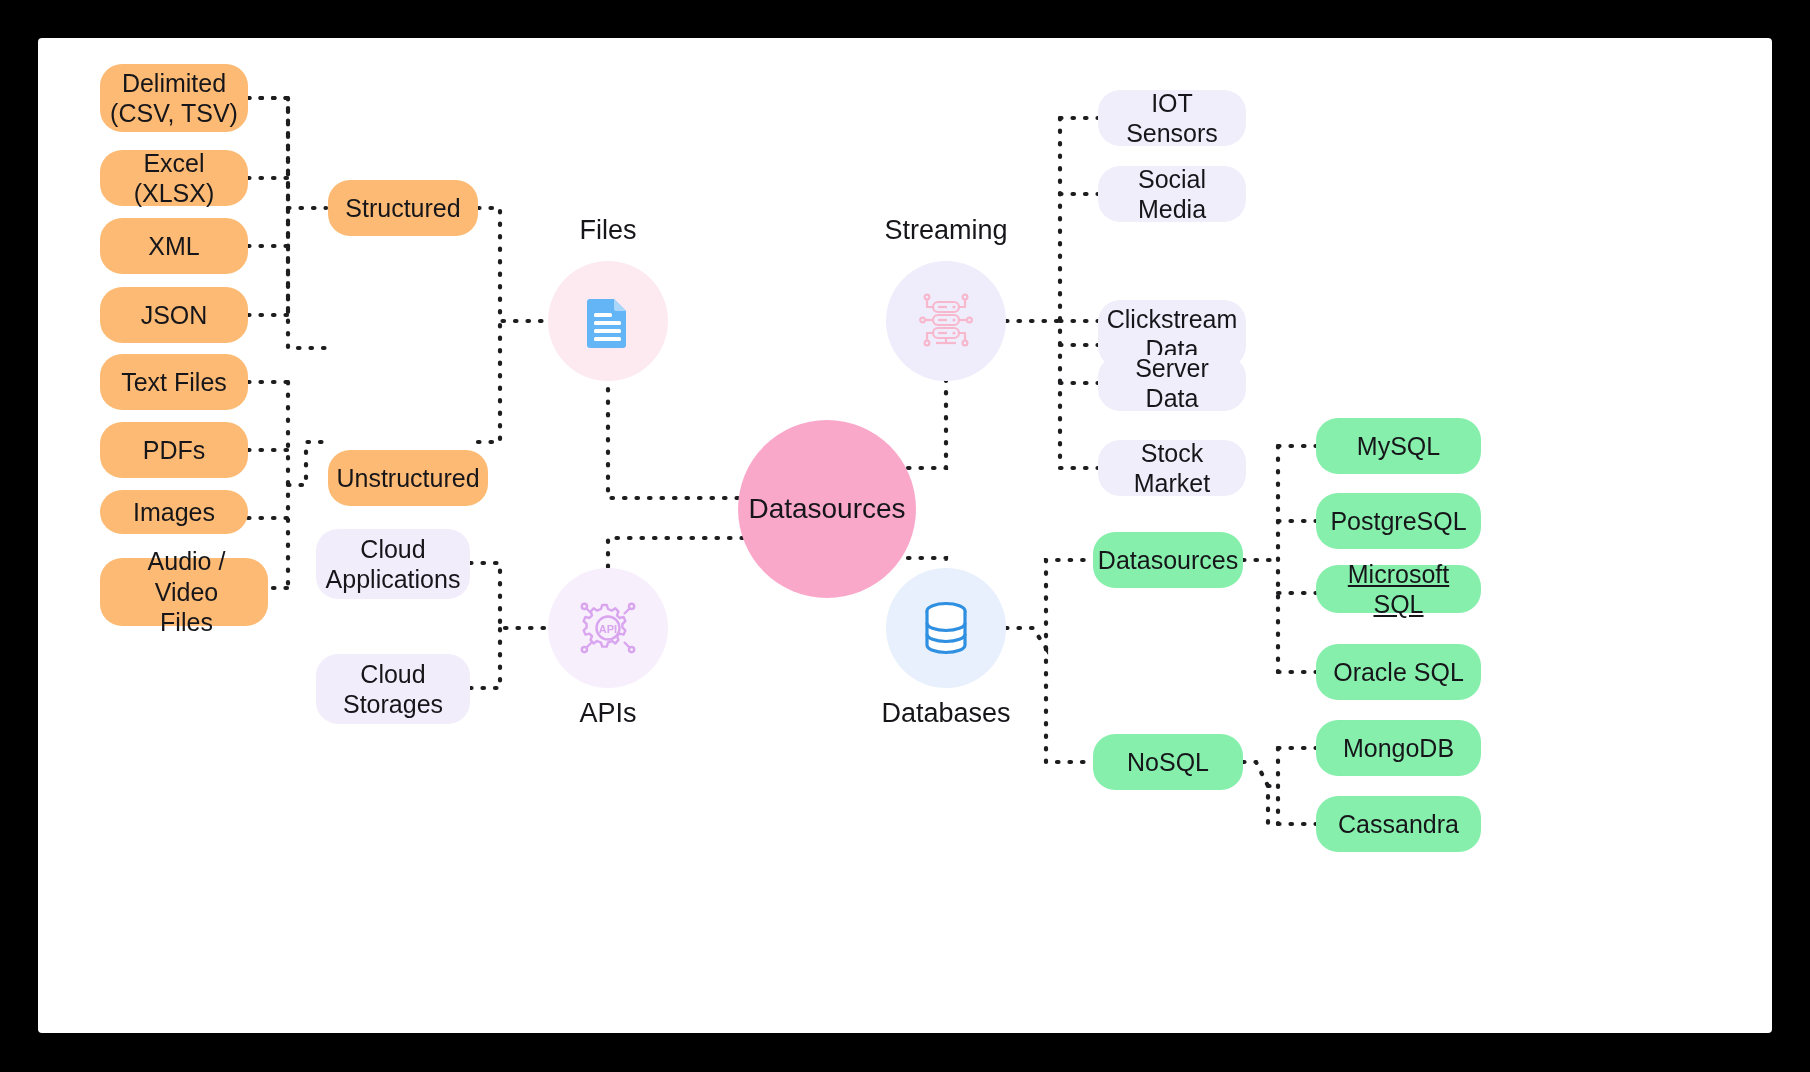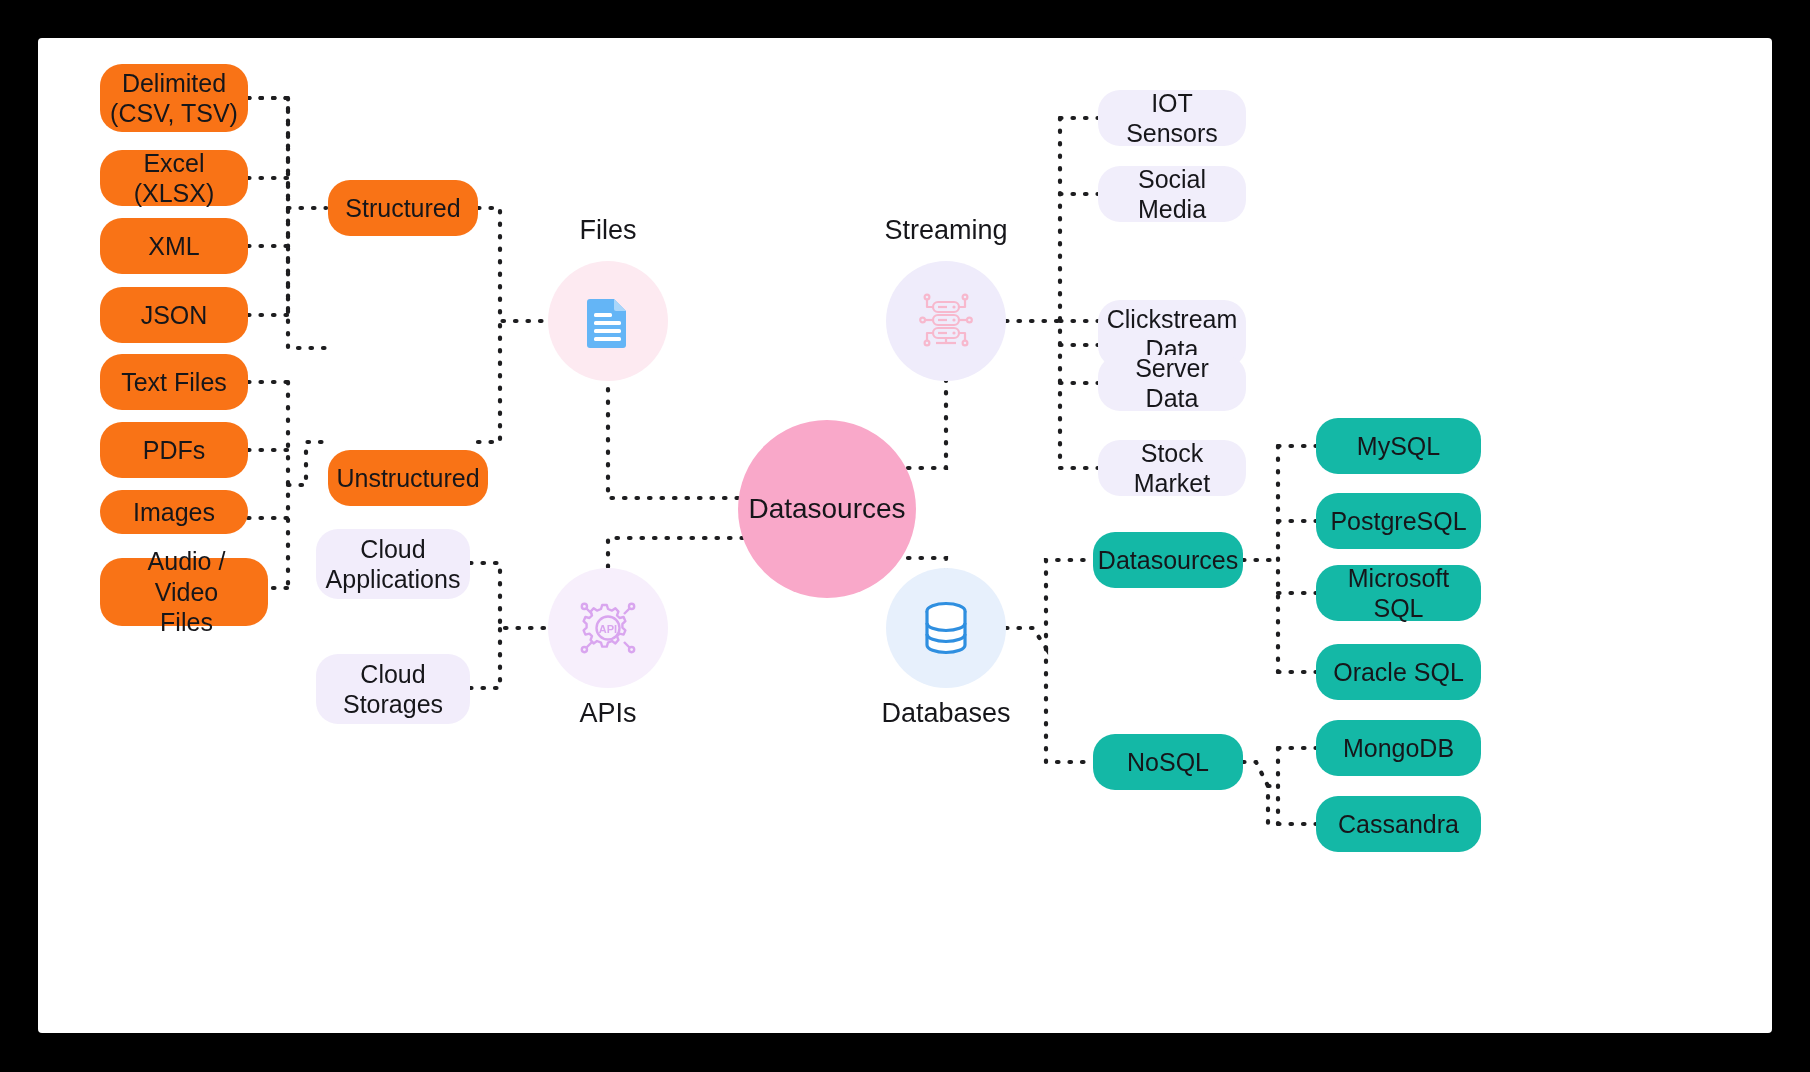--- a/index.html
+++ b/index.html
@@ -41,24 +41,24 @@
     color: #16161a;
     line-height: 1.22;
     white-space: pre-line;
   }
   
   .pill {
     border-radius: 22px;
     font-size: 25px;
     padding: 6px 10px;
   }
-  .pill.pink   { background: #f97316; }
+  .pill.pink   { background: #fdba74; }
   .pill.purple { background: #f2edfb; }
   .pill.lilac  { background: #f1eefb; }
-  .pill.blue   { background: #14b8a6; }
+  .pill.blue   { background: #86efac; }
 
   
   .hub {
     border-radius: 50%;
   }
   .hub.pinklite   { background: #fdeaf1; }
   .hub.lavender   { background: #efecfb; }
   .hub.violetlite { background: #f7effc; }
   .hub.bluelite   { background: #e7f0fc; }
 
@@ -270,19 +270,19 @@
   <div class="node pill lilac" style="left:1060px; top:262px; width:148px; height:68px;">Clickstream
 Data</div>
   <div class="node pill lilac" style="left:1060px; top:317px; width:148px; height:56px;">Server Data</div>
   <div class="node pill lilac" style="left:1060px; top:402px; width:148px; height:56px;">Stock Market</div>
 
   <div class="node pill blue" style="left:1055px; top:494px; width:150px; height:56px;">Datasources</div>
   <div class="node pill blue" style="left:1055px; top:696px; width:150px; height:56px;">NoSQL</div>
 
   <div class="node pill blue" style="left:1278px; top:380px; width:165px; height:56px;">MySQL</div>
   <div class="node pill blue" style="left:1278px; top:455px; width:165px; height:56px;">PostgreSQL</div>
-  <div class="node pill blue" style="left:1278px; top:527px; width:165px; height:56px;">Microsoft SQL</div>
+  <div class="node pill blue" style="left:1278px; top:527px; width:165px; height:48px;text-decoration:underline;">Microsoft SQL</div>
   <div class="node pill blue" style="left:1278px; top:606px; width:165px; height:56px;">Oracle SQL</div>
 
   <div class="node pill blue" style="left:1278px; top:682px; width:165px; height:56px;">MongoDB</div>
   <div class="node pill blue" style="left:1278px; top:758px; width:165px; height:56px;">Cassandra</div>
 
 </div>
 
 </body></html>

